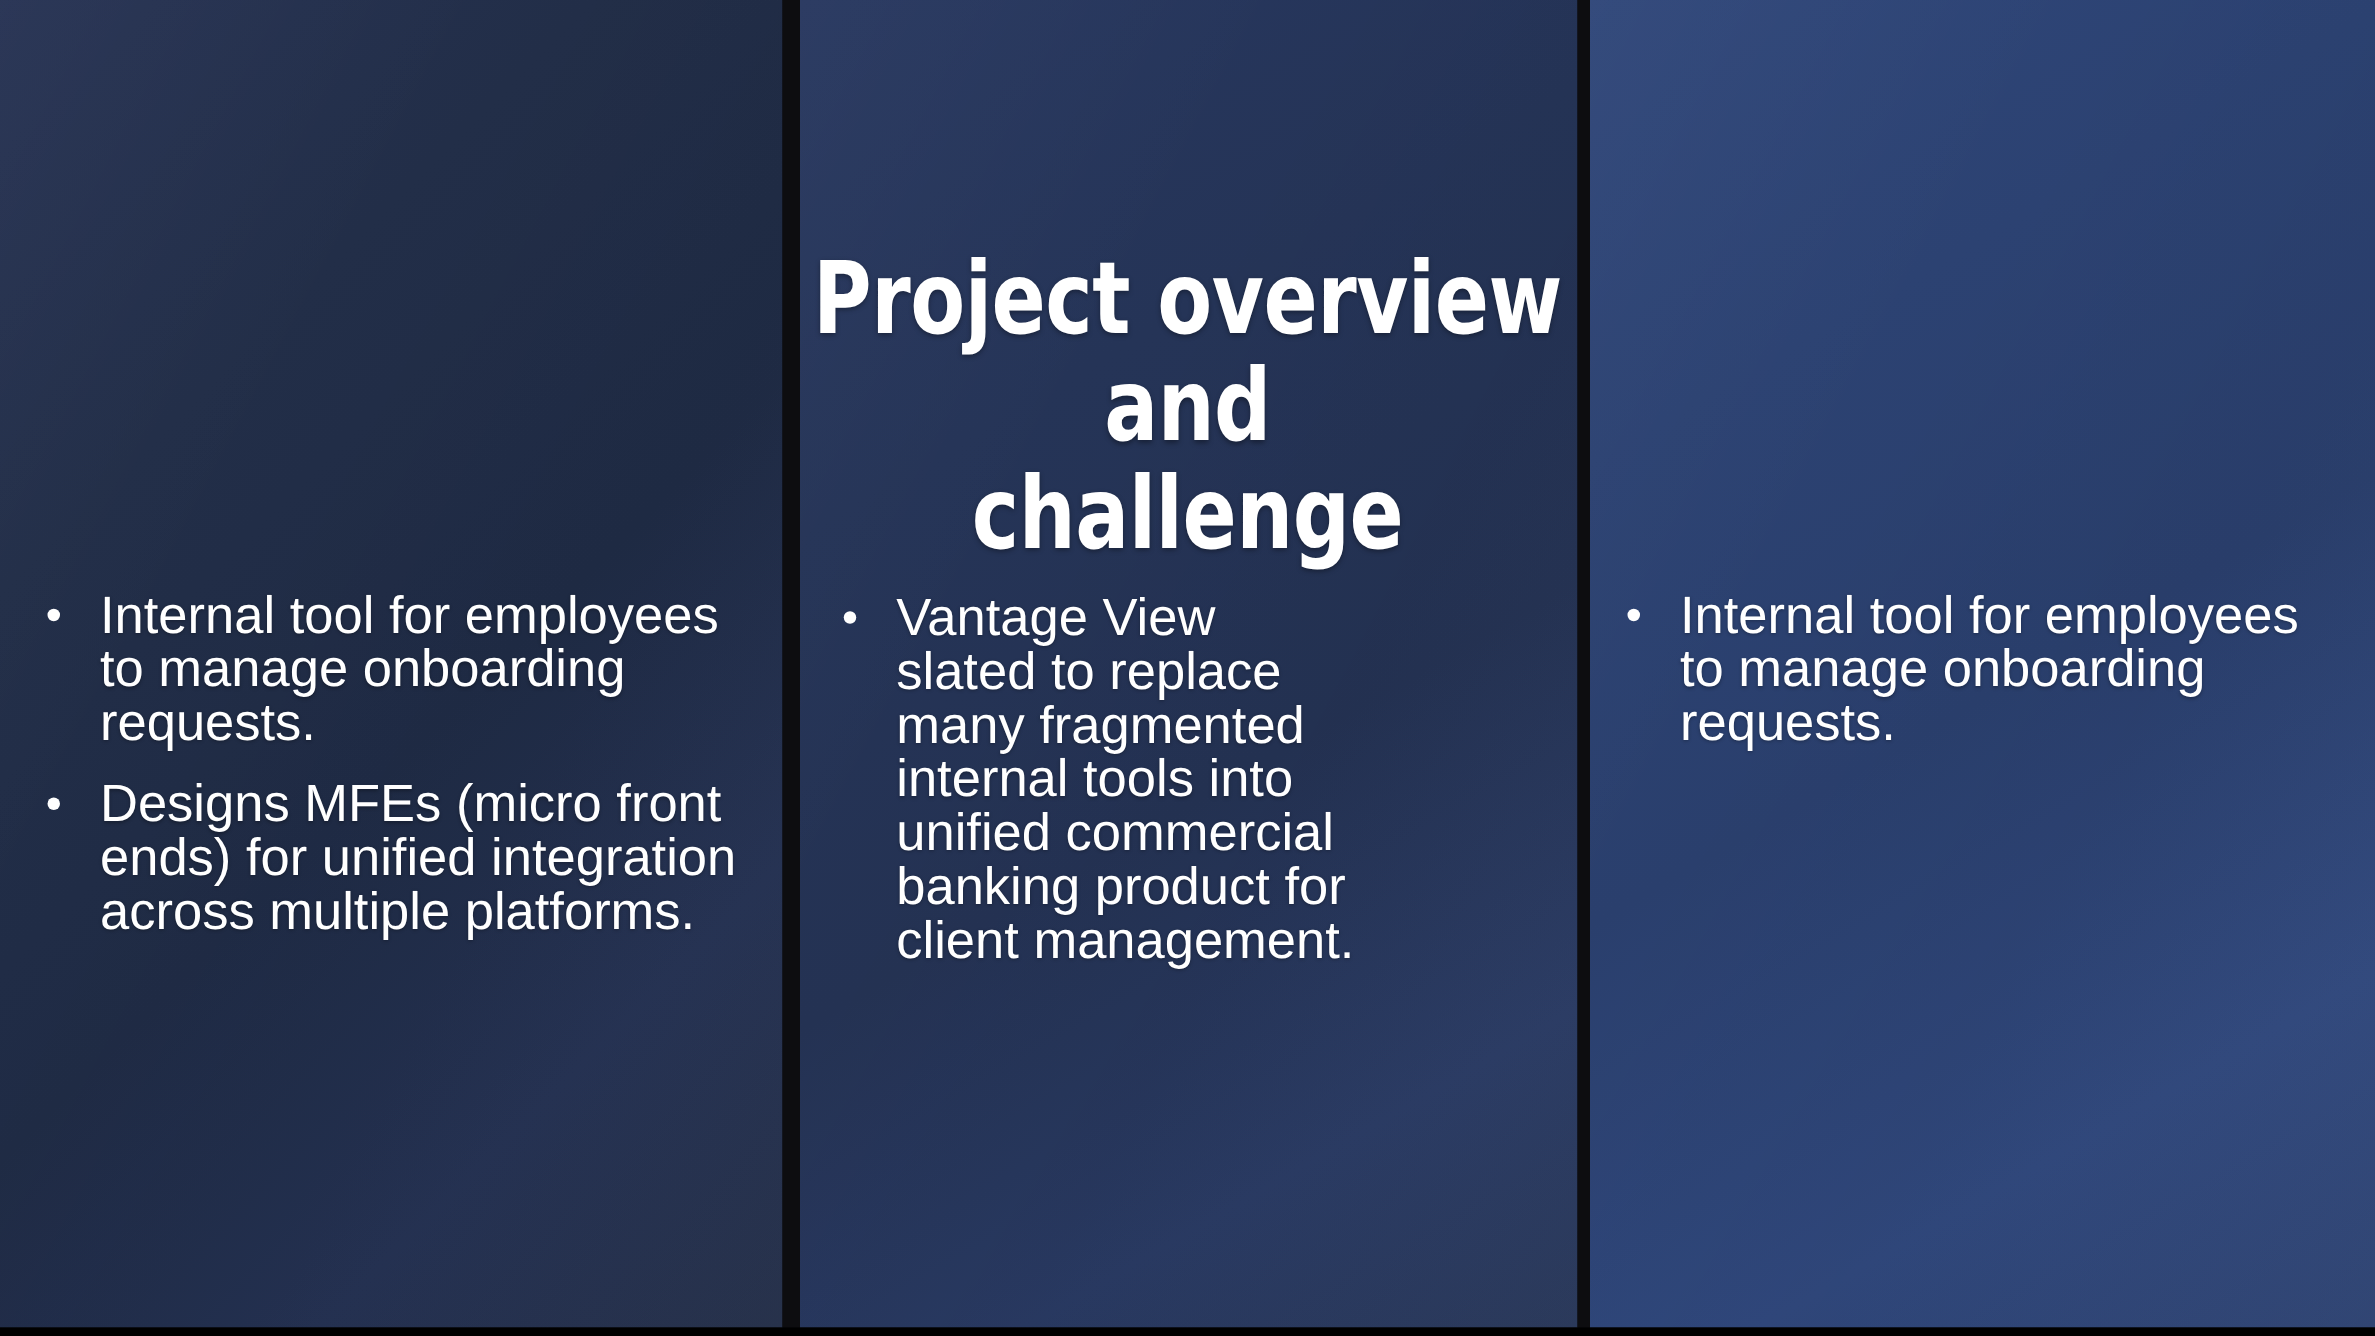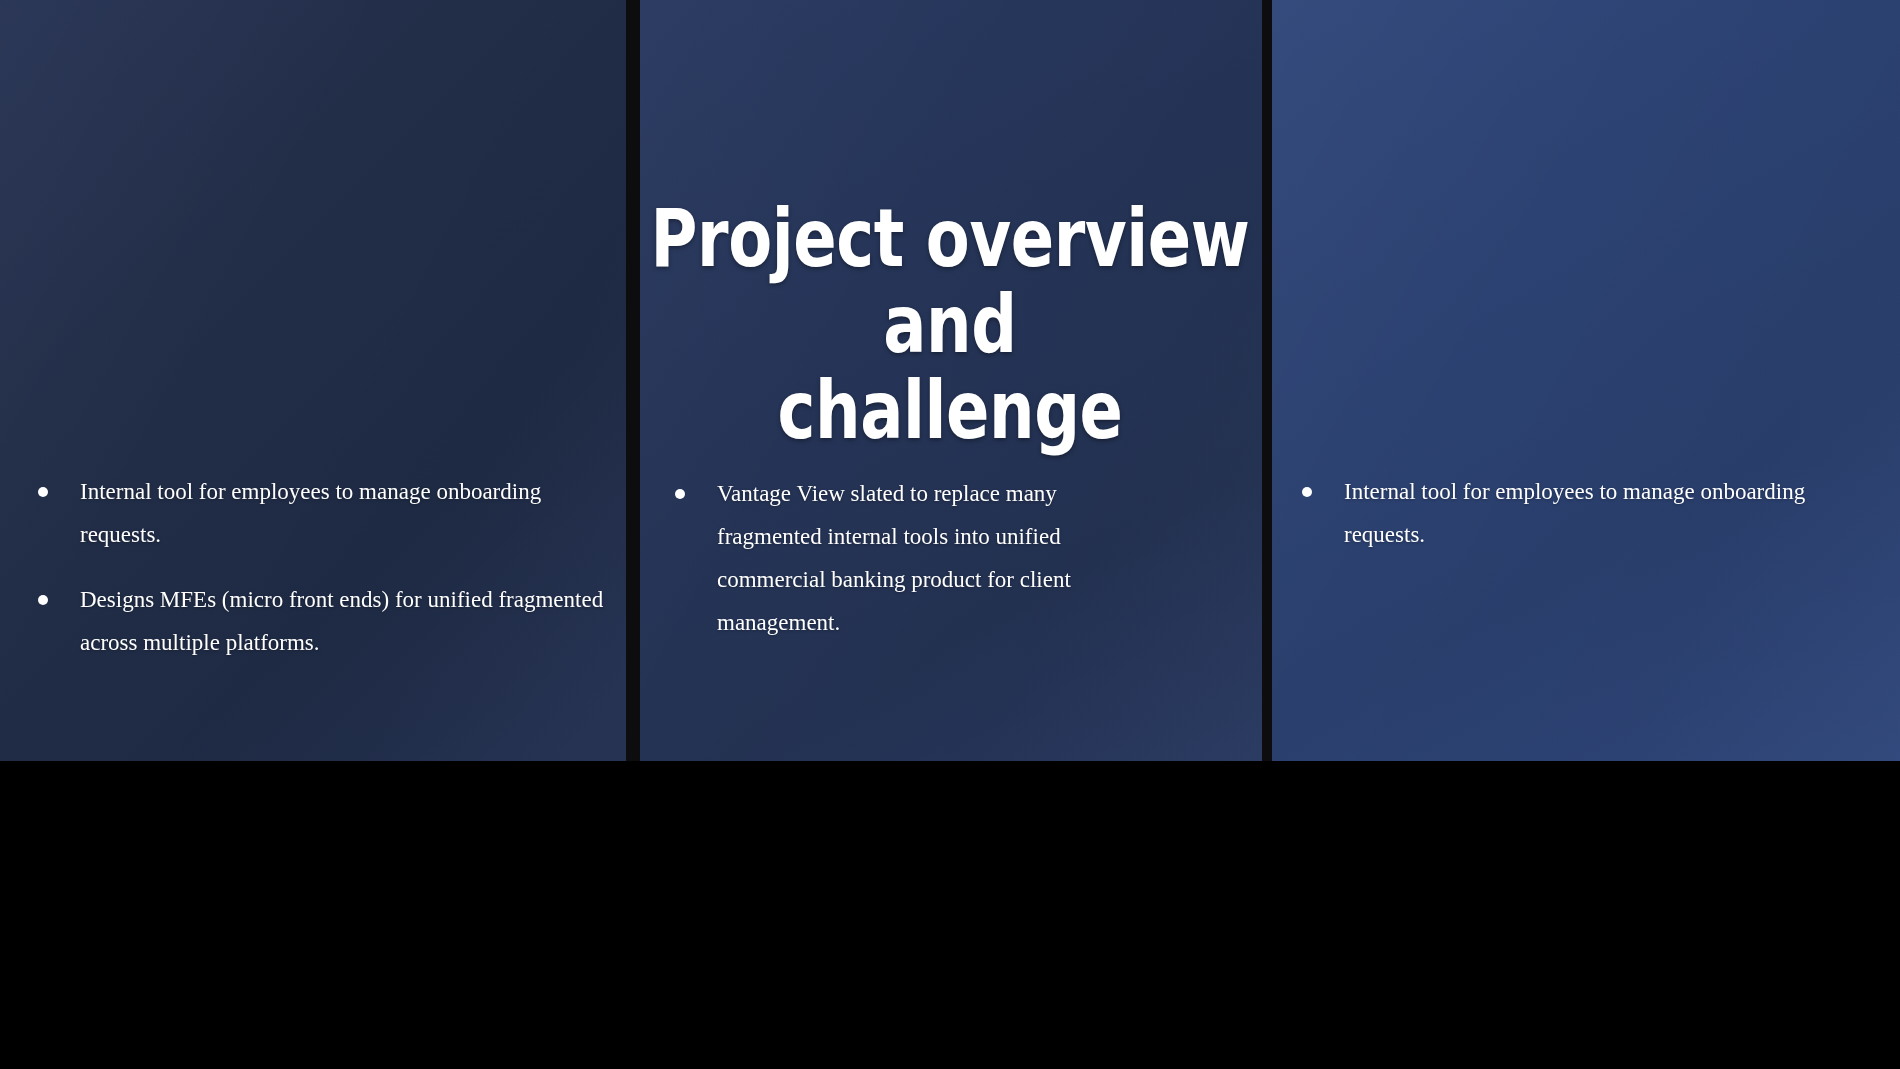--- a/index.html
+++ b/index.html
@@ -9,21 +9,21 @@
     width: 1900px;
     height: 1069px;
     background: #000000;
     overflow: hidden;
     font-family: "Liberation Sans", sans-serif;
   }
 
   #slide {
     position: relative;
     width: 1900px;
-    height: 761px;
+    height: 1069px;
     background: #0a0a0c;
     overflow: hidden;
   }
 
   
   .panel {
     position: absolute;
     top: 0;
     height: 1062px;
     overflow: visible;
@@ -123,22 +123,22 @@
     text-shadow: 0 2px 5px rgba(0,0,0,0.35);
     white-space: pre-line;
   }
 
   
   .bullet-list {
     position: absolute;
     z-index: 8;
     list-style: none;
     color: #ffffff;
-    font-family: Liberation Serif, serif;
-    font-size: 23px;
+    font-family: Liberation Sans, sans-serif;
+    font-size: 42px;
     line-height: 43px;
     text-shadow: 0 1px 3px rgba(0,0,0,0.30);
   }
 
   #list-1 { left: 28px;   top: 470px; width: 580px; }
   #list-2 { left: 665px;  top: 472px; width: 430px; }
   #list-3 { left: 1292px; top: 470px; width: 580px; }
 
   .bullet-item {
     position: relative;
@@ -185,21 +185,21 @@
   <h1 id="slide-title">Project overview and
 challenge</h1>
 
   <ul class="bullet-list" id="list-1">
     <li class="bullet-item">
       <span class="bullet-dot"></span>
       <span class="bullet-text">Internal tool for employees to manage onboarding requests.</span>
     </li>
     <li class="bullet-item">
       <span class="bullet-dot"></span>
-      <span class="bullet-text">Designs MFEs (micro front ends) for unified fragmented across multiple platforms.</span>
+      <span class="bullet-text">Designs MFEs (micro front ends) for unified integration across multiple platforms.</span>
     </li>
   </ul>
 
   <ul class="bullet-list" id="list-2">
     <li class="bullet-item">
       <span class="bullet-dot"></span>
       <span class="bullet-text">Vantage View slated to replace many fragmented internal tools into unified commercial banking product for client management.</span>
     </li>
   </ul>
 

